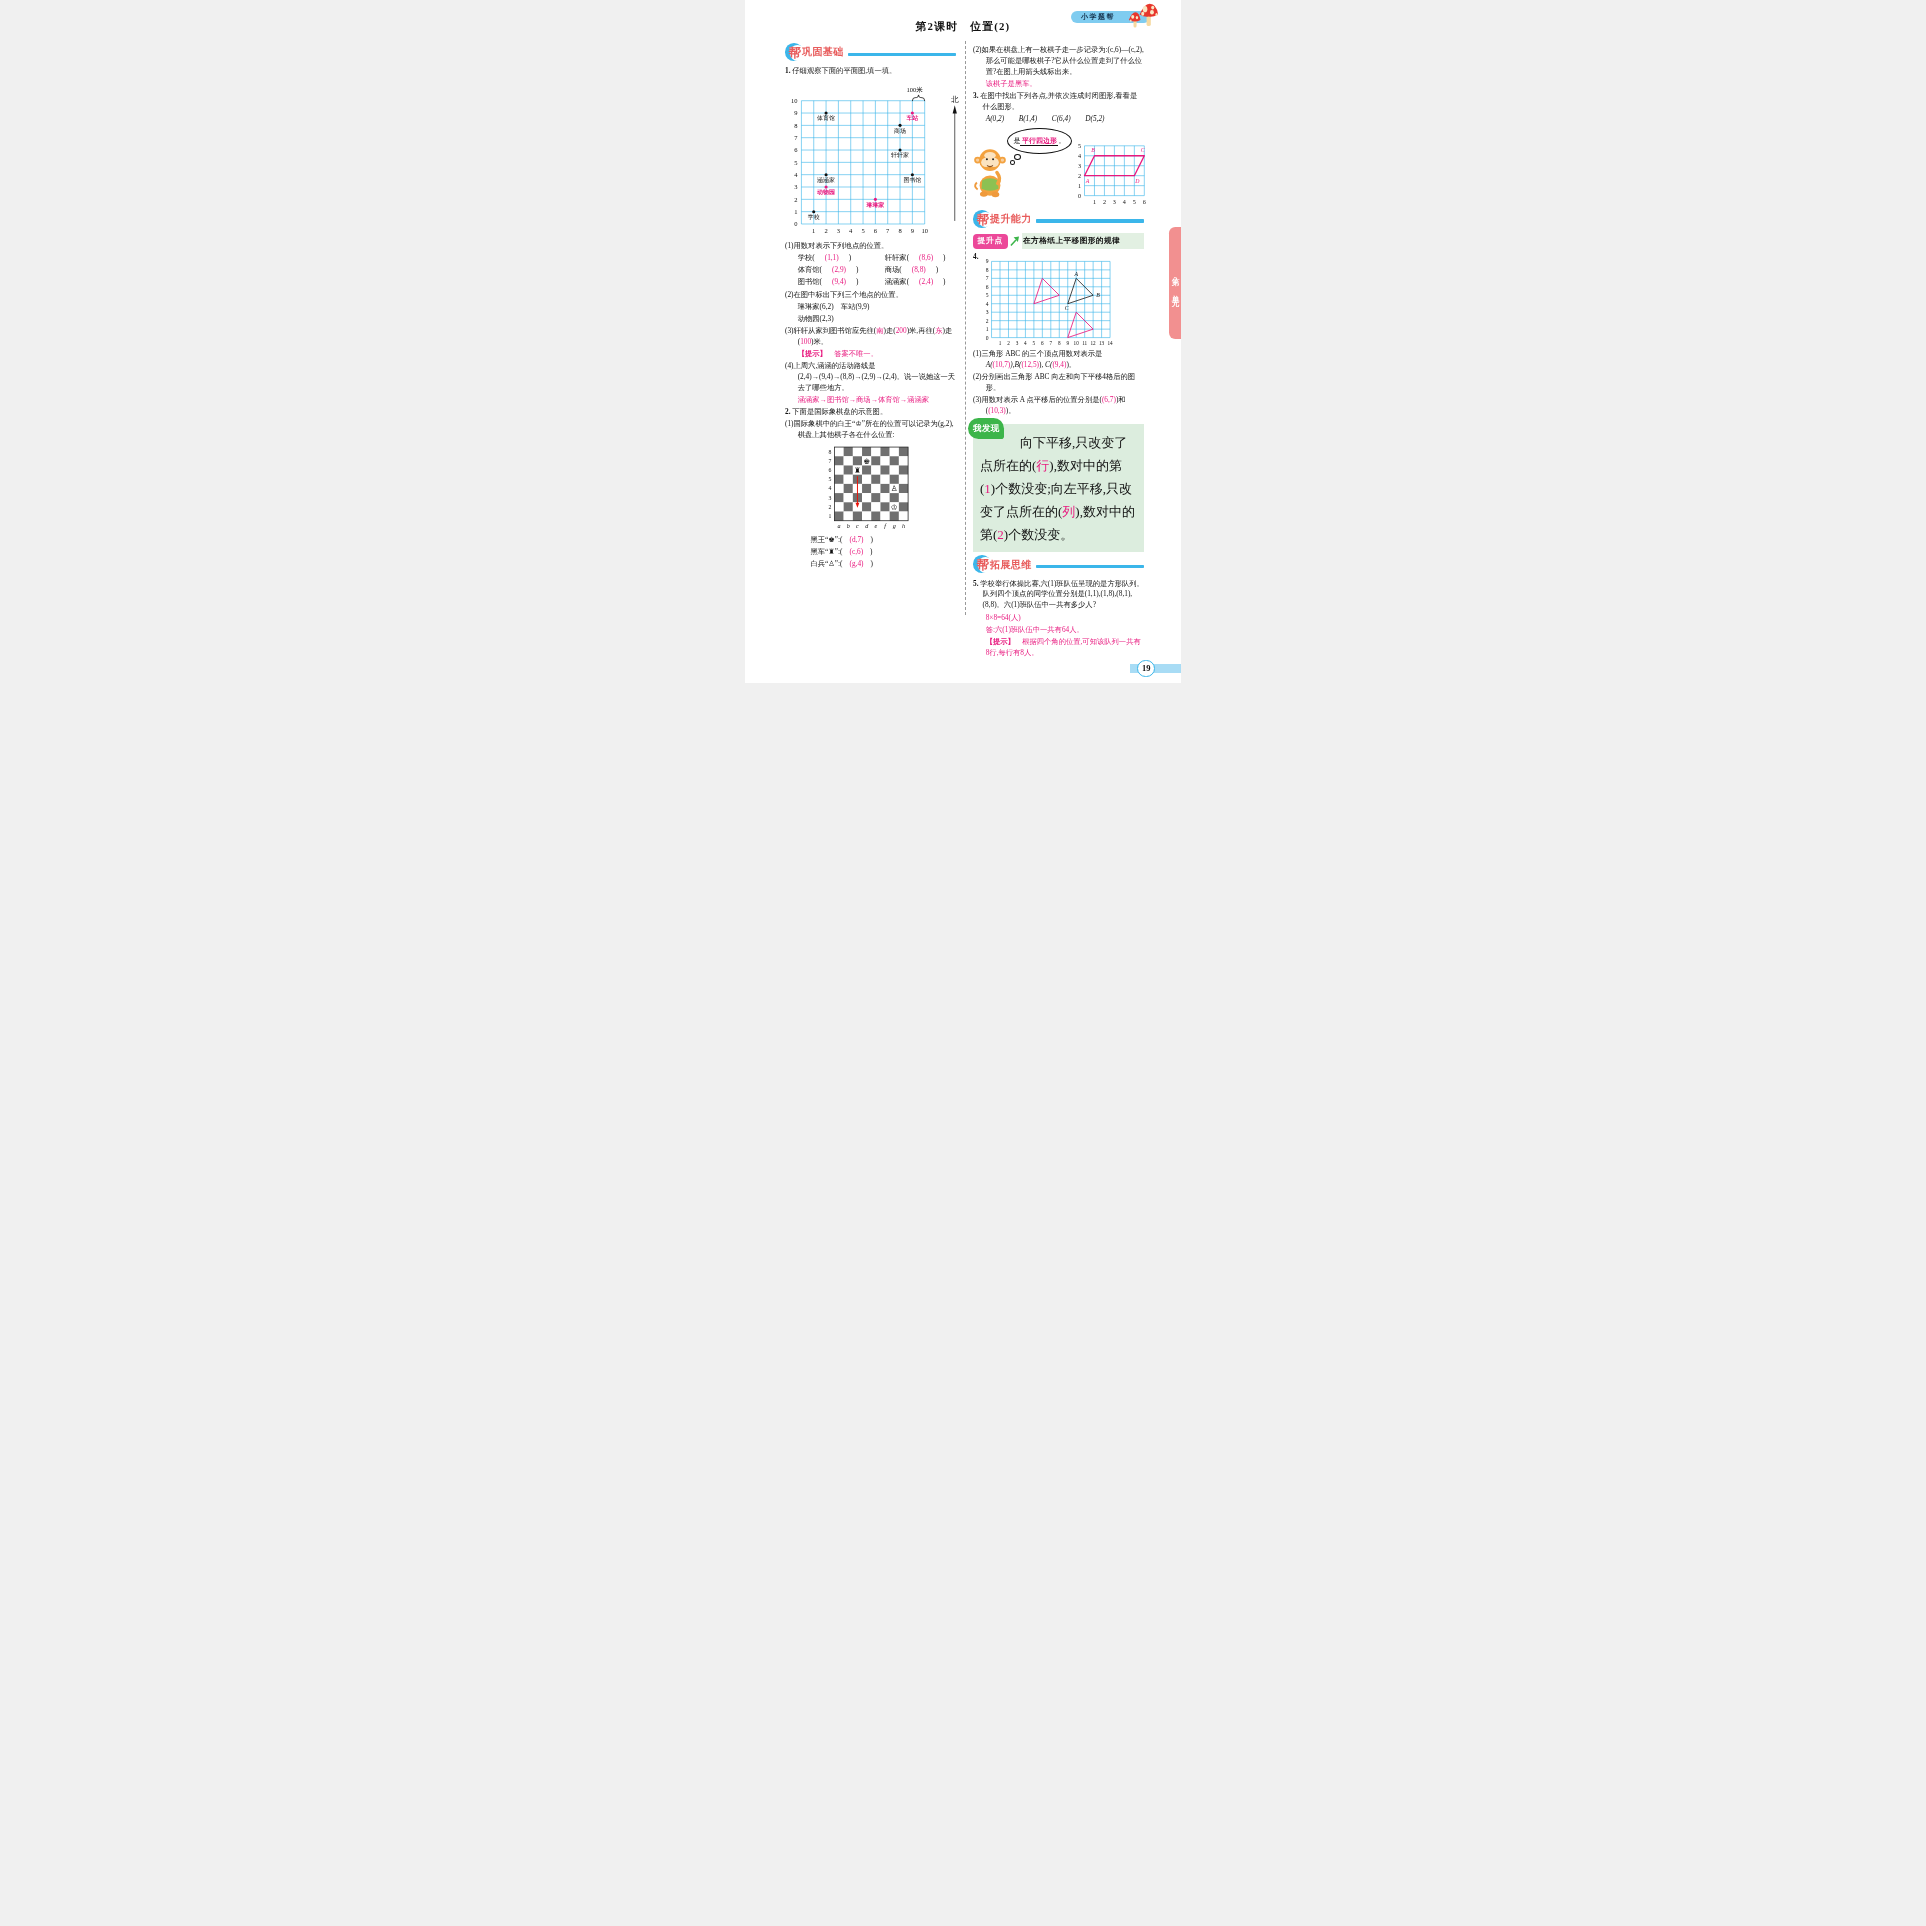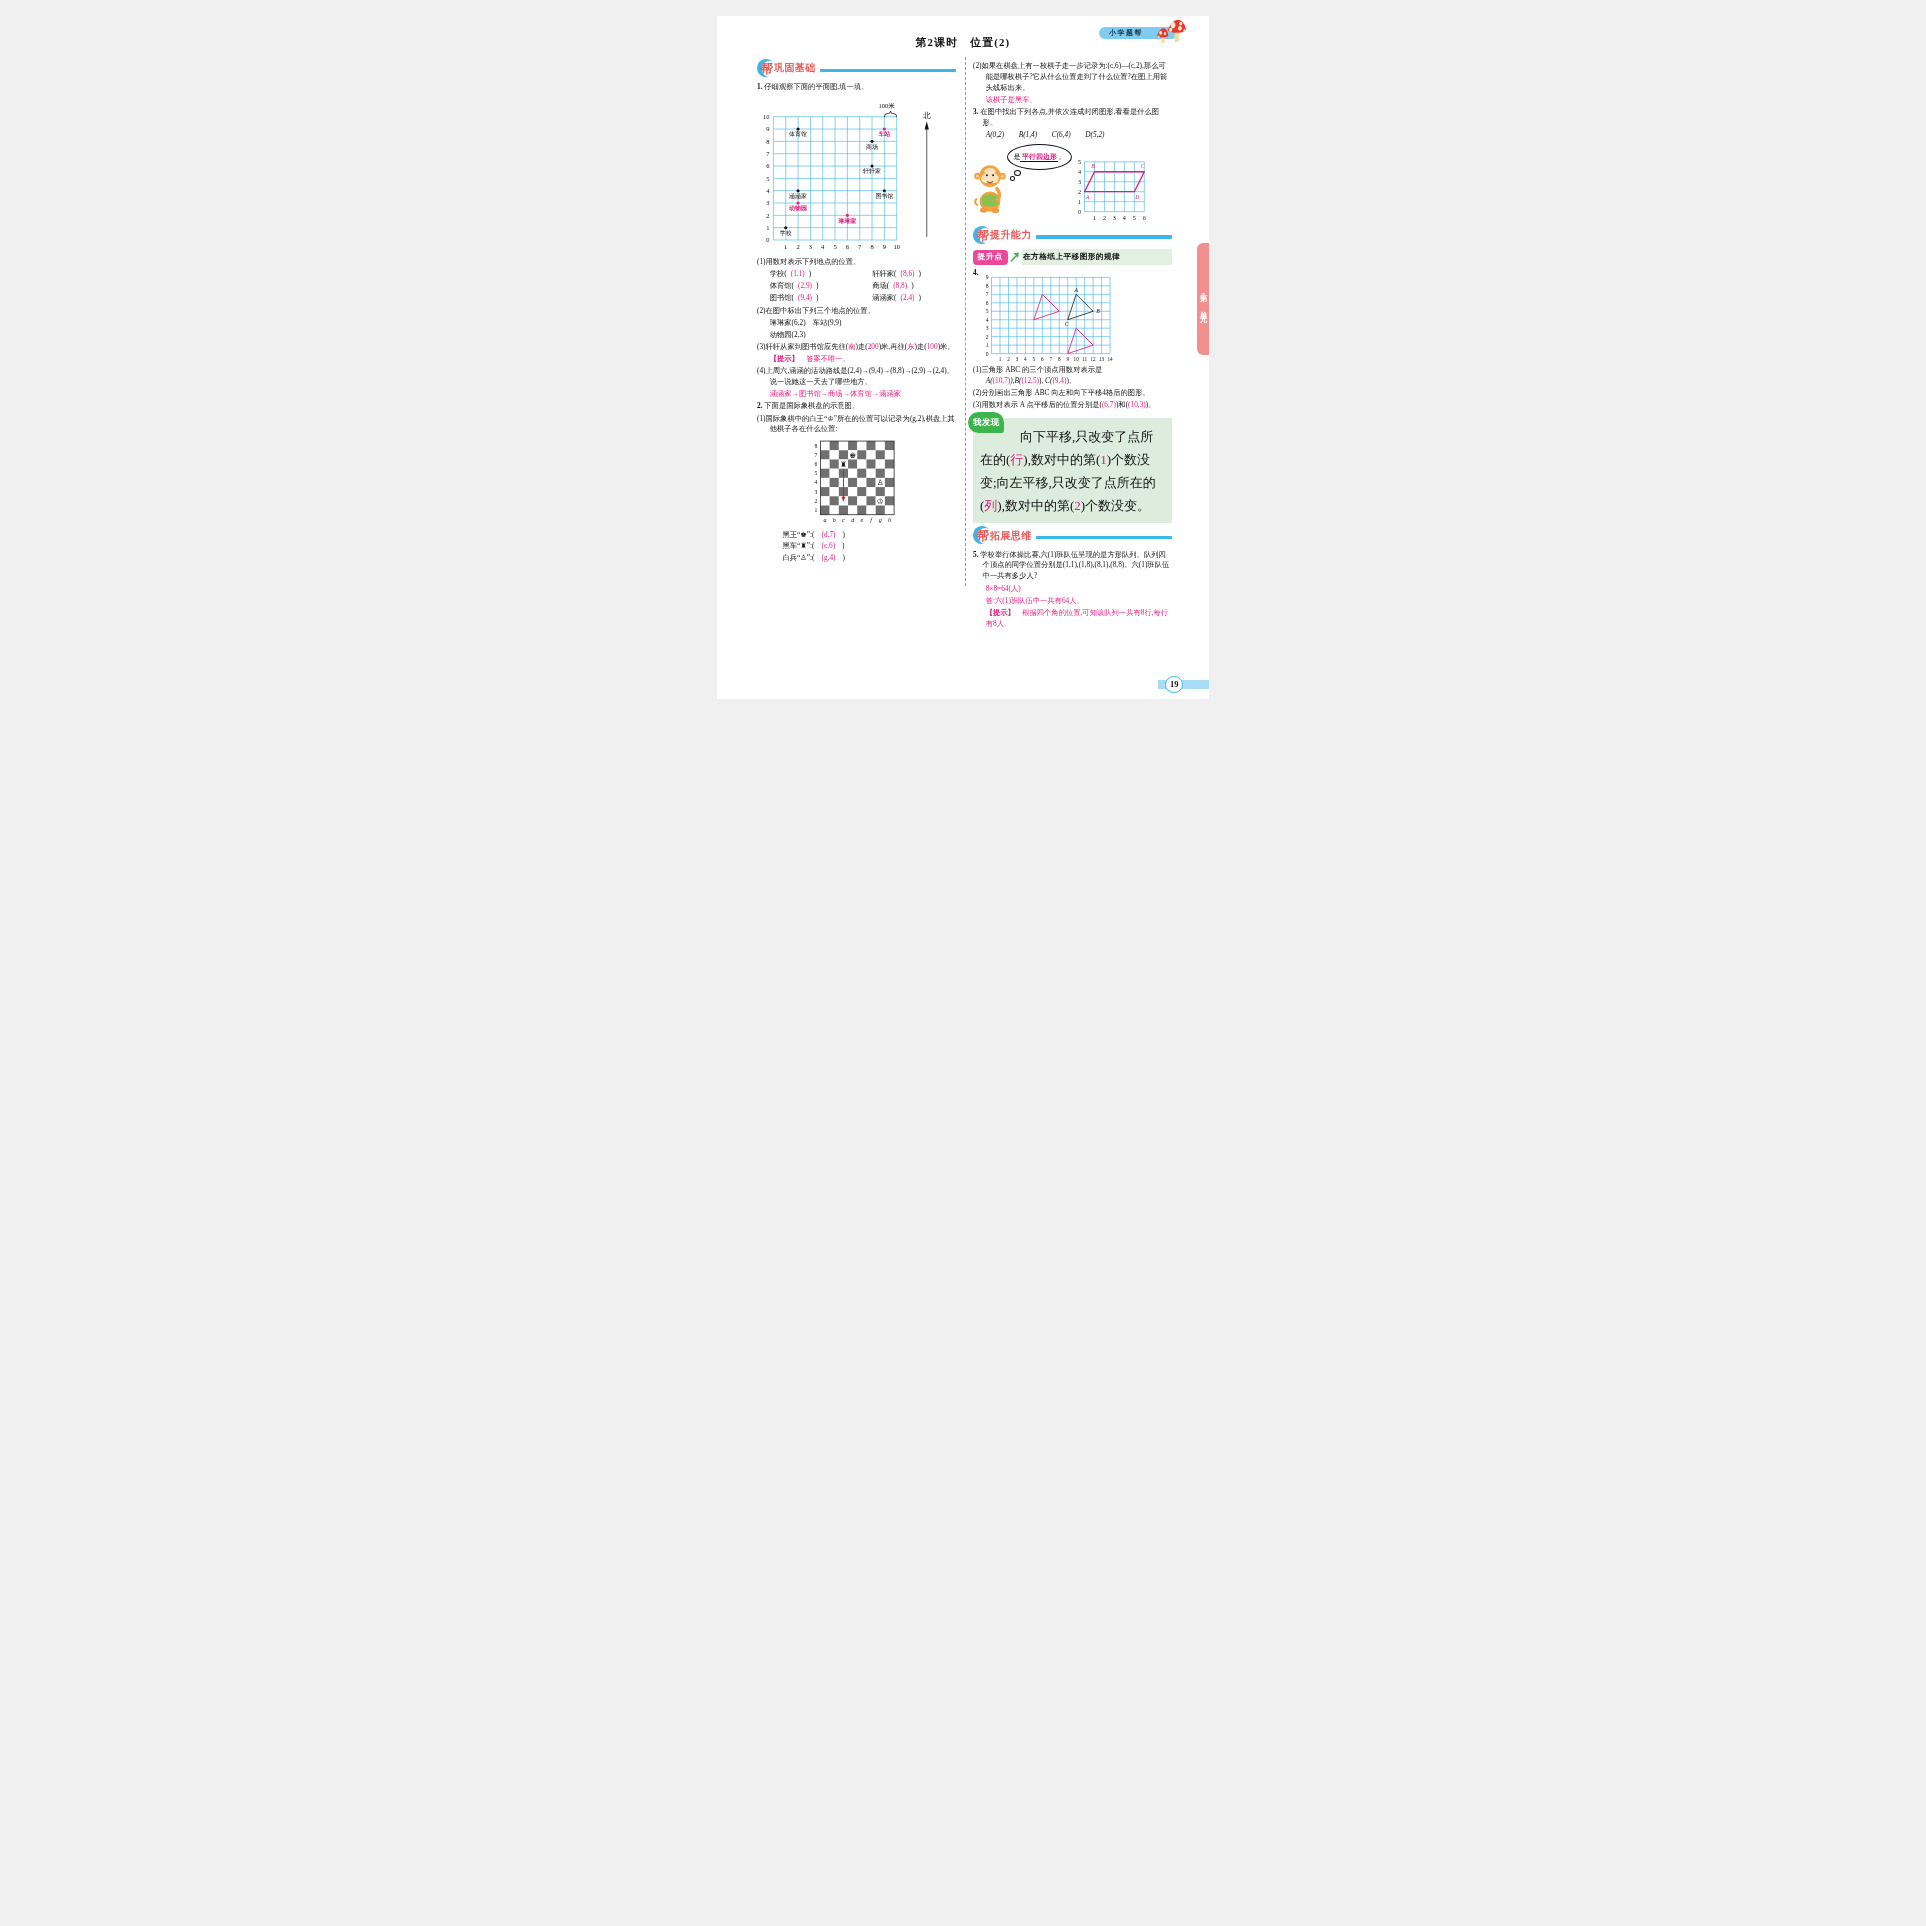--- a/index.html
+++ b/index.html
@@ -1,18 +1,18 @@
 <!DOCTYPE html>
 <html style="font-size:6.2px"><head>
 <meta charset="utf-8">
 <style>
   * { box-sizing: border-box; }
   html,body { margin:0; padding:0; background:#f0f0f0; }
   .page {
-    position:relative; width:492px; height:683px; margin:16px auto;
+    position:relative; width:436px; height:683px; margin:0 auto;
     background:#fff; overflow:hidden; color:#111;
     font-family:"Liberation Serif", serif;
   }
   svg { font-family:"Liberation Serif", serif; }
 
   
   .brand { position:absolute; top:3.9px; right:21px; width:89px; height:25px; }
   .brand-pill {
     position:absolute; left:0; top:7px; width:79px; height:12px;
     background:#7fccf0; border-radius:6.2px; display:flex; align-items:center;
@@ -42,21 +42,21 @@
   .hang1 { padding-left:9.6px; text-indent:-9.6px; }
   .hang2 { padding-left:12.7px; text-indent:-12.7px; }
   .ind   { margin-left:12.7px; }
   .num { font-weight:bold; }
   .ans { color:#e8187e; }
   .pink { color:#e8187e; }
   .hint-tag { color:#e8187e; font-weight:bold; }
   .pc { font-family:"DejaVu Sans", sans-serif; }
 
   .pairs { margin-left:12.7px; display:grid; grid-template-columns:55% 45%; row-gap:1.2px; font-size:7.3px; line-height:1.5; }
-  .pair .ans { padding:0 4px; }
+  .pair .ans { padding:0 10px; }
 
   .fig-map-wrap { margin:1.5px 0 2.3px 0.8px; }
   .fig-chess-wrap { width:89px; margin:2.3px auto 0.8px; }
   .chess-rows { margin-left:25.4px; font-size:7.3px; line-height:1.62; }
   .chess-rows .ans { padding:0 7px; }
 
   
   .q3row { display:flex; align-items:flex-start; margin:2.3px 0 1.5px; }
   .bubble {
     position:relative; border:1.2px solid #111; border-radius:50%;

